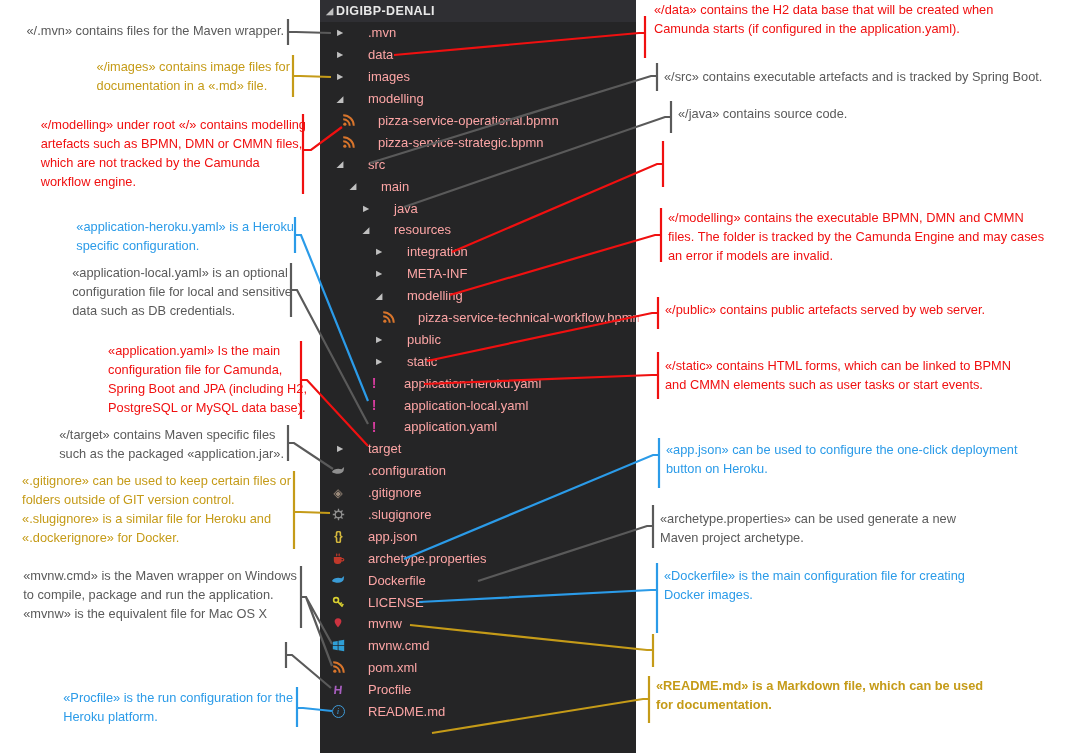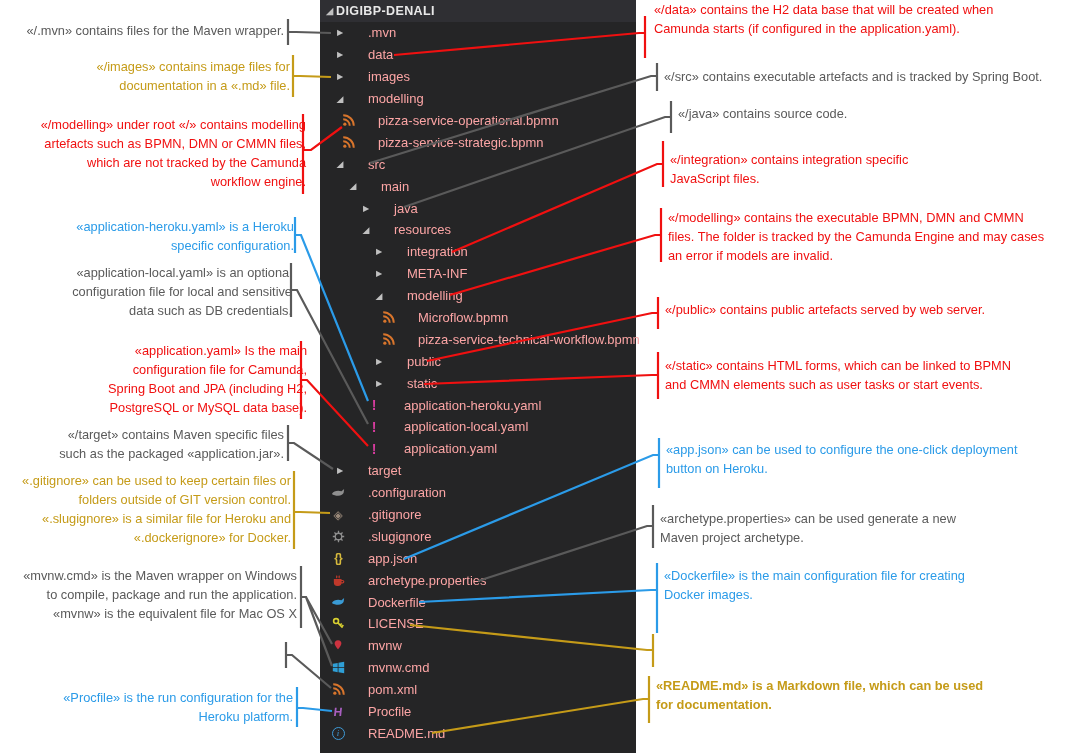--- a/index.html
+++ b/index.html
@@ -22,21 +22,21 @@
   .warn{color:#d63c9e;font-weight:bold;font-size:14px;}
   .braces{color:#d7ba3d;font-weight:bold;font-size:12px;letter-spacing:-1px;}
   .gitg{color:#9b8a7a;font-size:12px;}
   .herok{color:#a95fc0;font-weight:bold;font-size:12px;transform:skewX(-6deg);}
   .info-ic{width:11px;height:11px;border:1.4px solid #3f9bd8;border-radius:50%;
            color:#3f9bd8;font-size:9px;font-style:italic;font-family:"Liberation Serif",serif;
            display:inline-flex;align-items:center;justify-content:center;line-height:1;}
 
   
   .ann{position:absolute;font-size:12.8px;line-height:19px;white-space:pre-line;}
-  .ann.la{text-align:right;}
+  .ann.la{}
   .gray{color:#5a5a5a}.gold{color:#c59b18}.red{color:#f01010}.blue{color:#2b9be8}
 
   #wires{position:absolute;left:0;top:0;pointer-events:none;}
   #wires path{fill:none;stroke-width:2.2px;}
   .wgray{stroke:#5a5a5a}.wgold{stroke:#c59b18}.wred{stroke:#f01010}.wblue{stroke:#2b9be8}
 </style>
 </head>
 <body>
 
 <div id="canvas">
@@ -107,30 +107,20 @@
       </div>
     <div class="row p4">
         <span class="tw c">▶</span>
         <span class="lbl">META-INF</span>
       </div>
     <div class="row p4">
         <span class="tw e">◢</span>
         <span class="lbl">modelling</span>
       </div>
 
-    <div class="row f5">
-        <span class="fic">
-          <svg viewBox="0 0 16 16" width="13" height="13">
-            <circle cx="3.5" cy="12.5" r="2" fill="#d8752c"></circle>
-            <path d="M1.5 6.5 a8 8 0 0 1 8 8" stroke="#d8752c" stroke-width="2.4" fill="none"></path>
-            <path d="M1.5 1.5 a13 13 0 0 1 13 13" stroke="#d8752c" stroke-width="2.4" fill="none"></path>
-          </svg>
-        </span>
-        <span class="lbl">Microflow.bpmn</span>
-      </div>
     <div class="row f5">
         <span class="fic">
           <svg viewBox="0 0 16 16" width="13" height="13">
             <circle cx="3.5" cy="12.5" r="2" fill="#d8752c"></circle>
             <path d="M1.5 6.5 a8 8 0 0 1 8 8" stroke="#d8752c" stroke-width="2.4" fill="none"></path>
             <path d="M1.5 1.5 a13 13 0 0 1 13 13" stroke="#d8752c" stroke-width="2.4" fill="none"></path>
           </svg>
         </span>
         <span class="lbl">pizza-service-technical-workflow.bpmn</span>
       </div>
@@ -288,22 +278,20 @@
   <div class="ann la gray" style="top:566px;right:772px;"><span>«mvnw.cmd» is the Maven wrapper on Windows
 to compile, package and run the application.
 «mvnw» is the equivalent file for Mac OS X</span></div>
   <div class="ann la blue" style="top:688px;right:776px;"><span>«Procfile» is the run configuration for the
 Heroku platform.</span></div>
 
   <div class="ann red" style="top:0;left:654px;"><span>«/data» contains the H2 data base that will be created when
 Camunda starts (if configured in the application.yaml).</span></div>
   <div class="ann gray" style="top:67px;left:664px;"><span>«/src» contains executable artefacts and is tracked by Spring Boot.</span></div>
   <div class="ann gray" style="top:104px;left:678px;"><span>«/java» contains source code.</span></div>
-  <div class="ann red" style="top:150px;left:670px;"><span>«/integration» contains integration specific
-JavaScript files.</span></div>
   <div class="ann red" style="top:208px;left:668px;"><span>«/modelling» contains the executable BPMN, DMN and CMMN
 files. The folder is tracked by the Camunda Engine and may cases
 an error if models are invalid.</span></div>
   <div class="ann red" style="top:300px;left:665px;"><span>«/public» contains public artefacts served by web server.</span></div>
   <div class="ann red" style="top:356px;left:665px;"><span>«/static» contains HTML forms, which can be linked to BPMN
 and CMMN elements such as user tasks or start events.</span></div>
   <div class="ann blue" style="top:440px;left:666px;"><span>«app.json» can be used to configure the one-click deployment
 button on Heroku.</span></div>
   <div class="ann gray" style="top:509px;left:660px;"><span>«archetype.properties» can be used generate a new
 Maven project archetype.</span></div>

